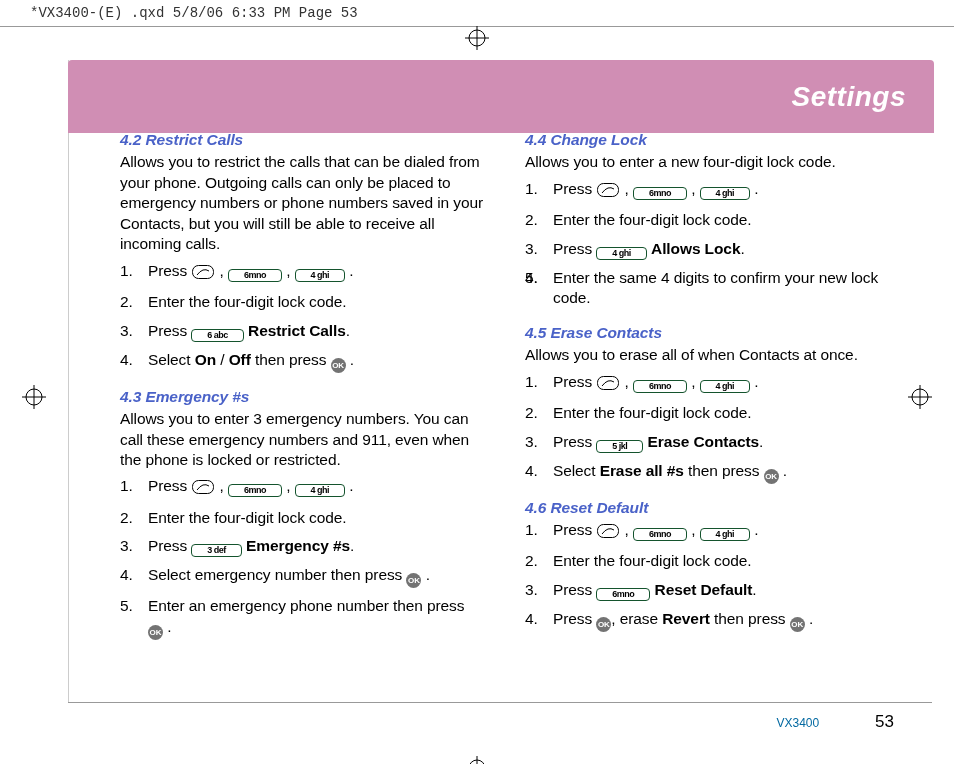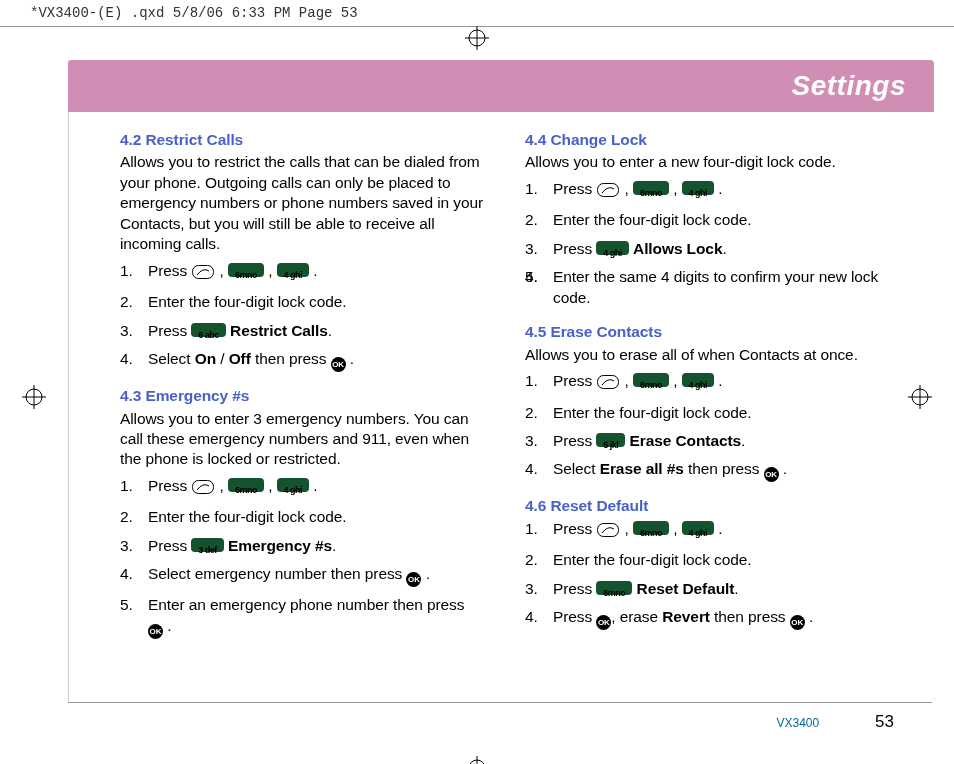--- a/index.html
+++ b/index.html
@@ -5,35 +5,35 @@
   * { box-sizing: border-box; margin: 0; padding: 0; }
   html, body { width: 954px; height: 764px; font-family: Arial, Helvetica, sans-serif; background: #fff; color: #000; }
   .page { position: relative; width: 954px; height: 764px; }
   .header-line { position: absolute; top: 5px; left: 30px; font-family: "Courier New", monospace; font-size: 14px; color: #333; }
   .top-rule { position: absolute; top: 26px; left: 0; width: 954px; height: 1px; background: #999; }
   .reg-top { position: absolute; top: 26px; left: 50%; transform: translateX(-50%); }
   .reg-bottom { position: absolute; top: 756px; left: 50%; transform: translateX(-50%); }
   .reg-left { position: absolute; top: 385px; left: 22px; }
   .reg-right { position: absolute; top: 385px; right: 22px; }
   .reg svg { display: block; }
-  .banner { position: absolute; top: 60px; left: 68px; right: 20px; height: 52px; background: #d08eb4; border-radius: 4px 4px 0 0; padding-left: 8px; }
+  .banner { position: absolute; top: 60px; left: 68px; right: 20px; height: 73px; background: #d08eb4; border-radius: 4px 4px 0 0; padding-left: 8px; }
   .banner-title { position: absolute; right: 28px; top: 50%; transform: translateY(-50%); color: #fff; font-size: 28px; font-style: italic; font-weight: bold; letter-spacing: 0.5px; }
   .cols { position: absolute; top: 130px; left: 120px; width: 770px; display: flex; gap: 40px; }
   .col { flex: 1; font-size: 15.5px; line-height: 1.32; letter-spacing: -0.1px; }
-  .sec-head { color: #4a62c8; font-weight: bold; margin-top: 4px; margin-bottom: 2px; font-size: 15.5px; }
+  .sec-head { color: #4a62c8; font-weight: bold; margin-top: 4px; margin-bottom: 2px; font-size: 15.5px; font-style: italic; }
   .sec-head.first { margin-top: 0; }
   .sec-head + p { margin-top: 0; }
   p { margin-bottom: 6px; }
   ol { list-style: none; padding-left: 0; margin-bottom: 14px; }
   ol li { position: relative; padding-left: 28px; margin-bottom: 8px; }
   ol li .num { position: absolute; left: 0; top: 0; }
   .b { font-weight: bold; }
   .icon { display: inline-block; vertical-align: -3px; margin: 0 1px; }
-  .key { display: inline-block; vertical-align: -2px; border: 7px solid #14532d; border-radius: 4px; padding: 0 0; font-size: 9px; line-height: 11px; height: 13px; min-width: 22px; text-align: center; background: #fff; font-family: Arial; font-weight: bold; letter-spacing: -0.5px; }
-  .ok { display: inline-block; vertical-align: -3px; width: 15px; height: 15px; border-radius: 50%; background: #000000; color: #fff; font-size: 8px; line-height: 15px; text-align: center; font-weight: bold; }
+  .key { display: inline-block; vertical-align: -2px; border: 1px solid #14532d; border-radius: 4px; padding: 0 15px; font-size: 9px; line-height: 11px; height: 13px; min-width: 22px; text-align: center; background: #fff; font-family: Arial; font-weight: bold; letter-spacing: -0.5px; }
+  .ok { display: inline-block; vertical-align: -3px; width: 15px; height: 15px; border-radius: 50%; background: #737373; color: #fff; font-size: 8px; line-height: 15px; text-align: center; font-weight: bold; }
   .bottom-rule { position: absolute; top: 702px; left: 68px; right: 22px; height: 1px; background: #999; }
   .footer { position: absolute; top: 712px; right: 60px; font-size: 14px; }
   .footer .model { font-size: 12px; color: #0369a1; margin-right: 4px; }
   .footer .pg { font-size: 17px; margin-left: 48px; }
   .left-border { position: absolute; top: 60px; left: 68px; width: 1px; height: 642px; background: #ccc; }
 </style>
 </head>
 <body>
 
 <div class="page">

